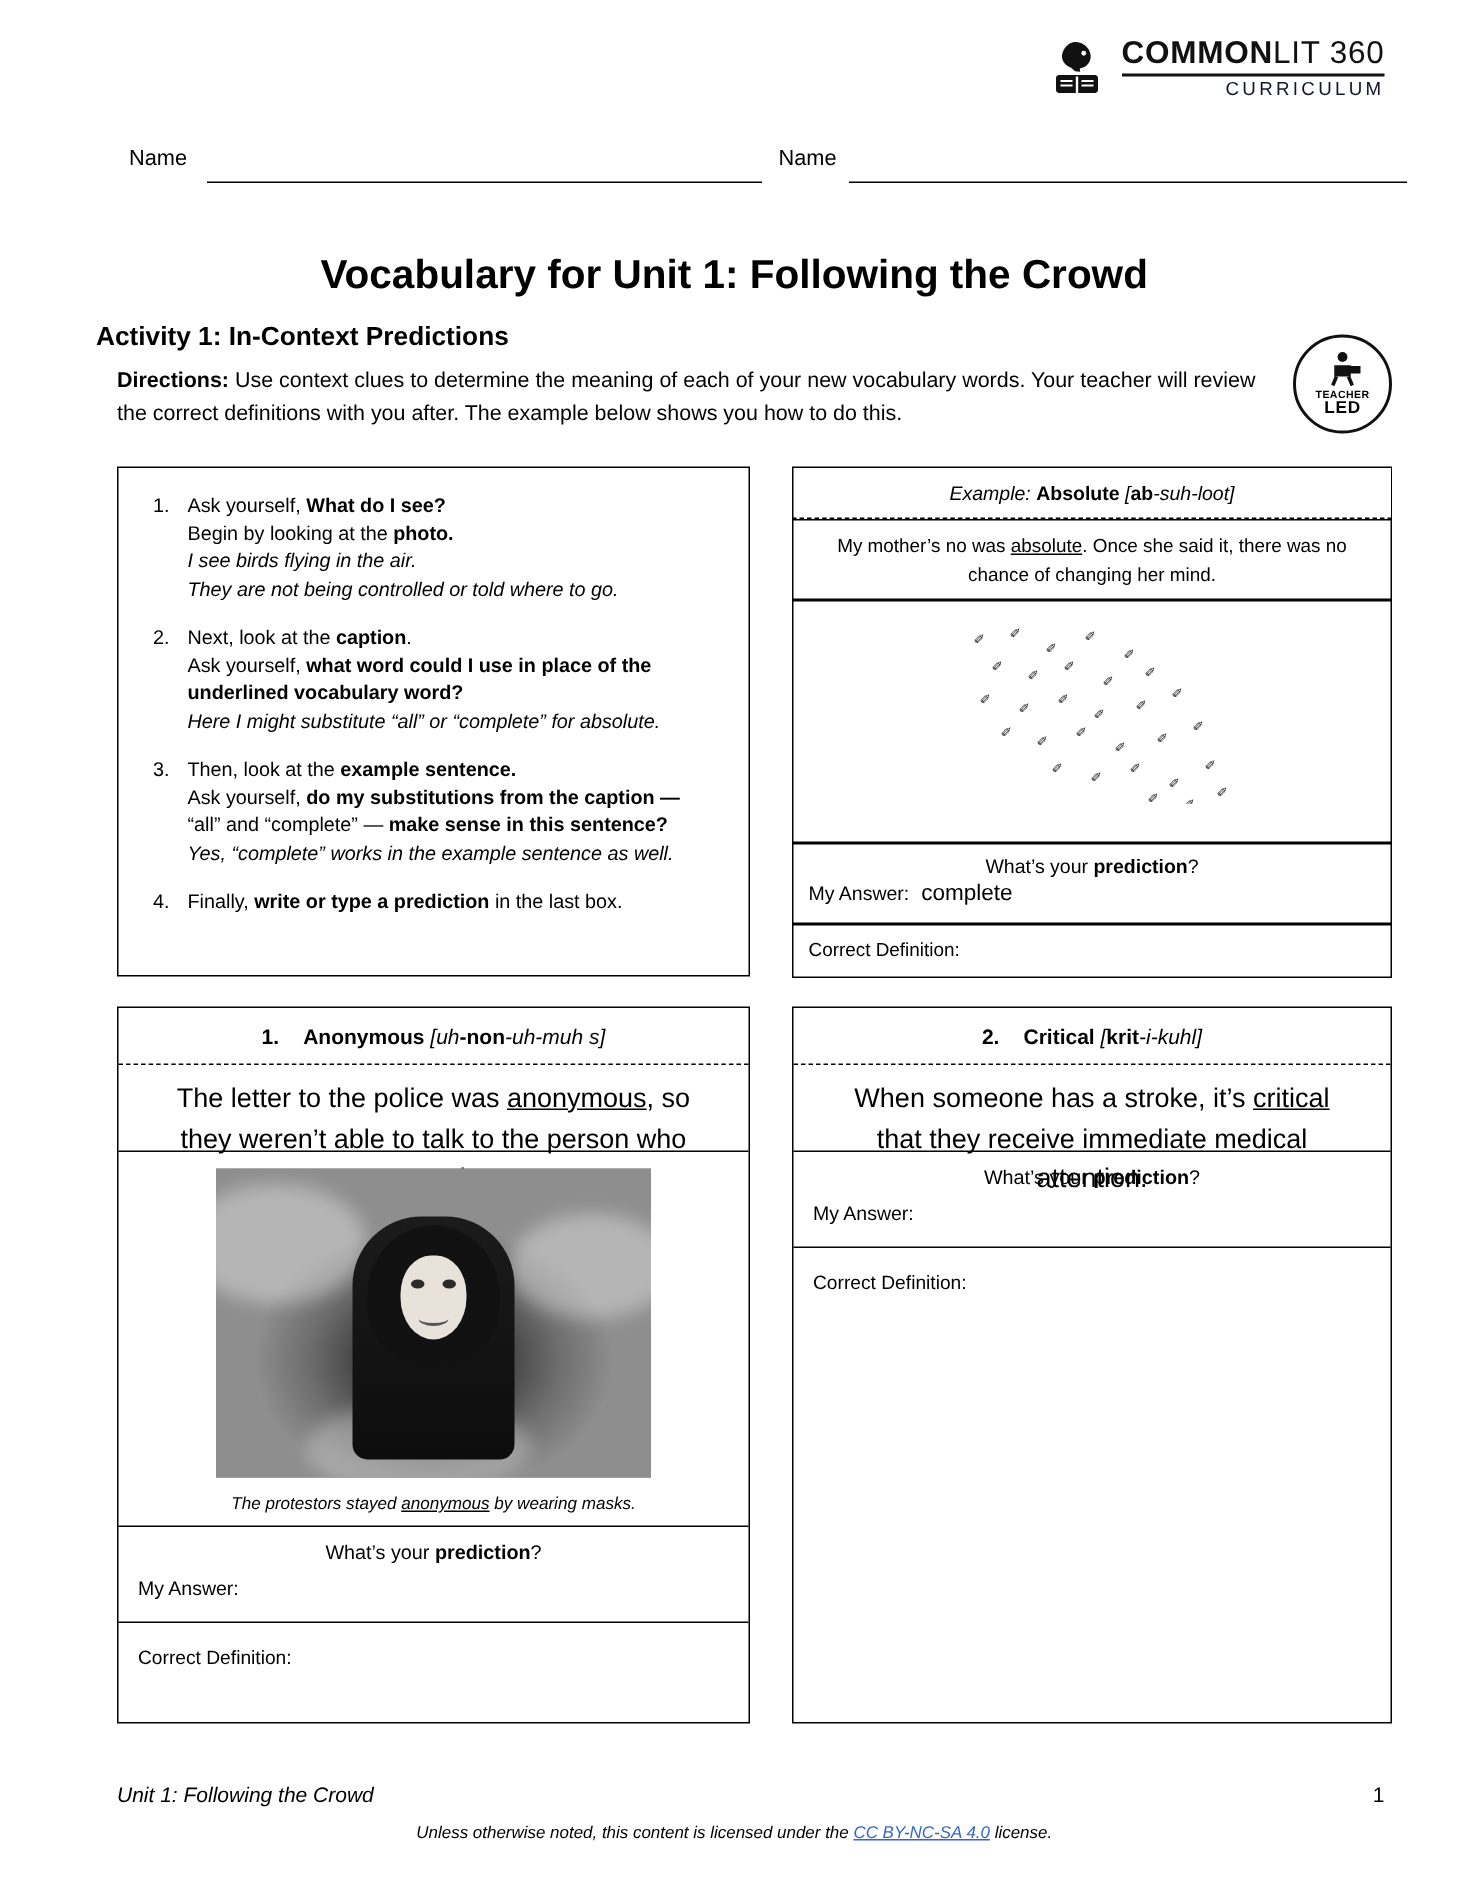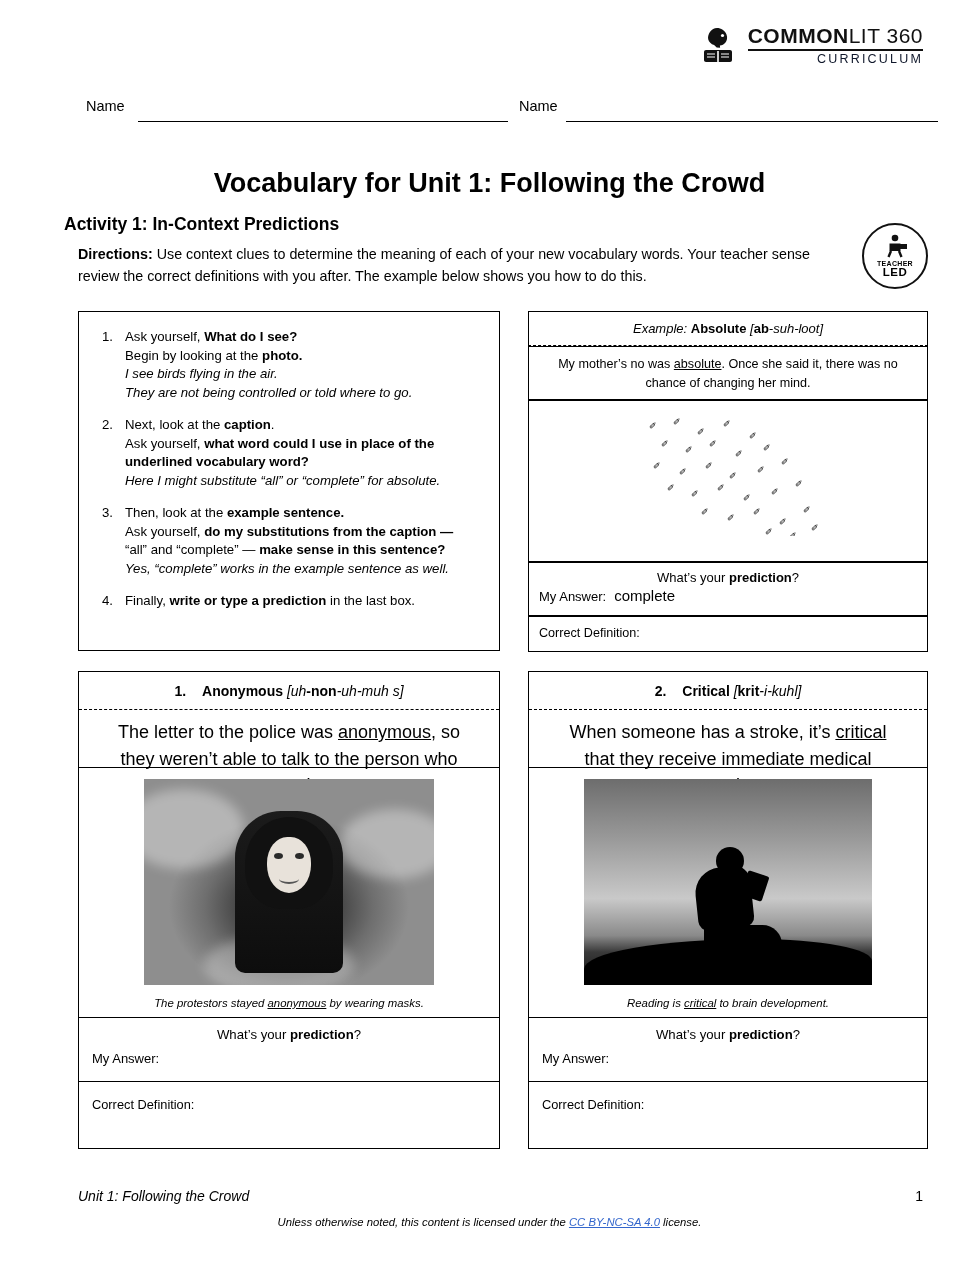--- a/index.html
+++ b/index.html
@@ -216,21 +216,21 @@
     <span class="lbl lbl-name">Name</span>
     <span class="rule rule-name"></span>
     <span class="lbl lbl-class">Name</span>
     <span class="rule rule-class"></span>
   </div>
 
   <div class="doc-title">Vocabulary for Unit 1: Following the Crowd</div>
   <div class="activity-title">Activity 1: In-Context Predictions</div>
   <div class="directions">
     <b>Directions:</b>
-    <span>Use context clues to determine the meaning of each of your new vocabulary words. Your teacher sense review the correct definitions with you after. The example below shows you how to do this.</span>
+    <span>Use context clues to determine the meaning of each of your new vocabulary words. Your teacher will review the correct definitions with you after. The example below shows you how to do this.</span>
   </div>
 
   <div class="teacher-badge">
     <div class="tb-icon">
       <svg width="26" height="24" viewBox="0 0 26 24">
         <circle cx="13" cy="4" r="3.3" fill="#111"></circle>
         <path d="M7.5 9.5h11v7.5h-11z" fill="#111"></path>
         <path d="M9 17l-2.5 6M17 17l2.5 6" stroke="#111" stroke-width="2.4"></path>
         <path d="M18 10h7v5h-7z" fill="#111"></path>
       </svg>
@@ -379,34 +379,20 @@
     <div class="card-head">
       <span class="num">2.</span>
       <span>
         <span class="word">Critical</span>
         <span class="pron"><span>[</span><b>krit</b><span>-i-k</span><span>uh</span><span>l]</span></span>
       </span>
     </div>
     <div class="card-sent">
       <span>When someone has a stroke, it’s </span><u>critical</u><span> that they receive immediate medical attention.</span>
     </div>
-    <div class="card-img">
-      <div class="img-read">
-        <div class="read-ground"></div>
-        <div class="read-fig">
-          <div class="read-head"></div>
-          <div class="read-body"></div>
-          <div class="read-leg"></div>
-          <div class="read-book"></div>
-        </div>
-      </div>
-      <div class="card-cap">
-        <span>Reading is </span><u>critical</u><span> to brain development.</span>
-      </div>
-    </div>
     <div class="card-pred">
       <div class="q">
         <span>What’s your </span><b>prediction</b><span>?</span>
       </div>
       <div class="ans">My Answer:</div>
     </div>
     <div class="card-def">Correct Definition:</div>
   </div>
 
   <div class="footer-left">Unit 1: Following the Crowd</div>

